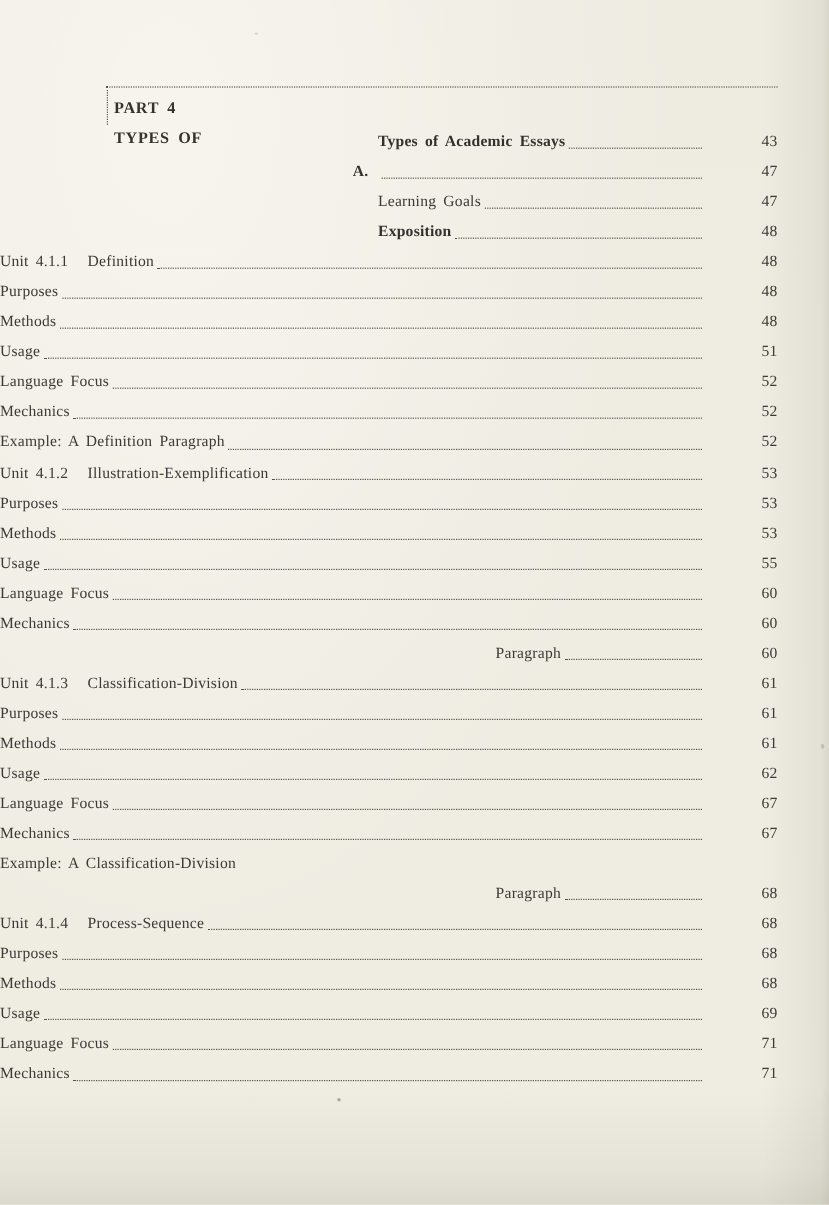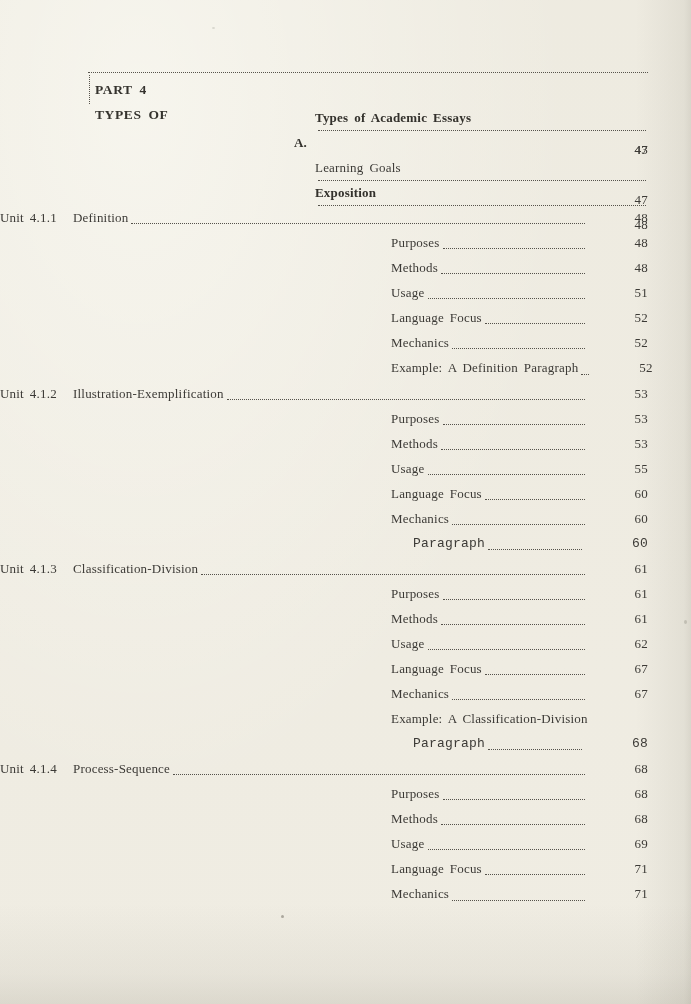--- a/index.html
+++ b/index.html
@@ -32,24 +32,24 @@
   }
   .toc-rows{
     position:absolute;left:0;top:105px;width:648px;
     font-size:13px;color:#3c3a36;letter-spacing:0.2px;word-spacing:2.5px;
   }
   .toc-row{
     position:relative;height:25.06px;line-height:25.06px;
     display:flex;align-items:stretch;width:648px;box-sizing:border-box;
     white-space:nowrap;
   }
-  .toc-row.t-top{padding-left:315px;flex-direction:column;}
+  .toc-row.t-top{padding-left:315px;}
   .toc-row.t-unit{}
-  .toc-row.t-sub{padding-left:391px;}
-  .toc-row.t-cont{padding-left:413px;font-family:Liberation Mono, monospace;}
+  .toc-row.t-sub{}
+  .toc-row.t-cont{padding-left:413px;}
   .mid-label{
     position:absolute;left:0;top:0;width:307px;height:25.06px;
     text-align:right;font-weight:bold;color:#35332e;
   }
   .unit-label{
     display:inline-block;width:73px;flex:0 0 73px;color:#3c3a36;
   }
   .entry-title{flex:0 0 auto;}
   .entry-title.bold{font-weight:bold;color:#33312c;}
   .leader-dots{

